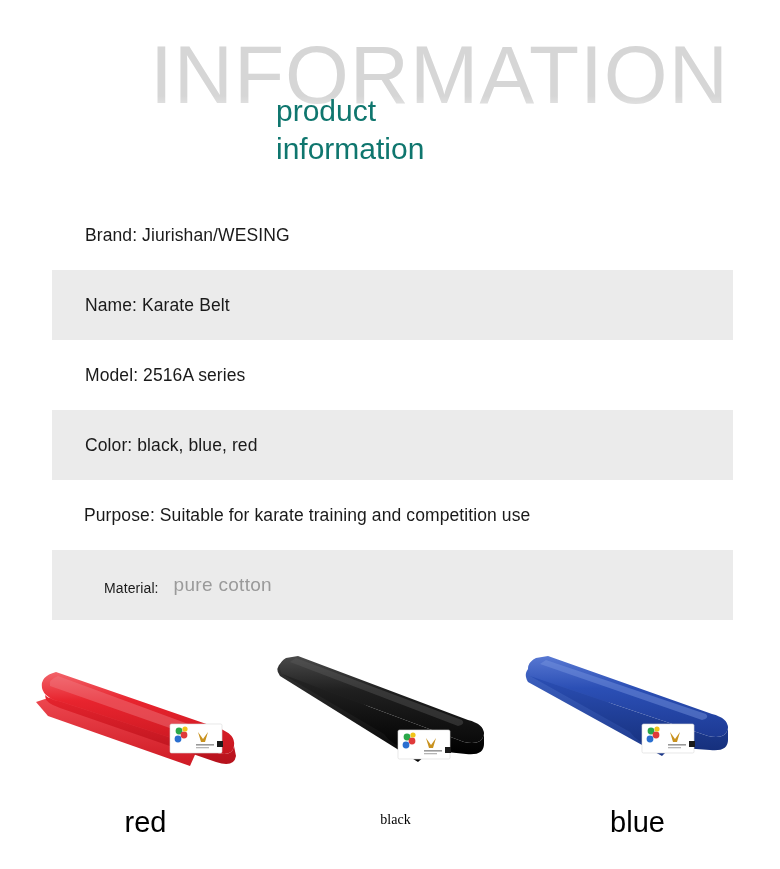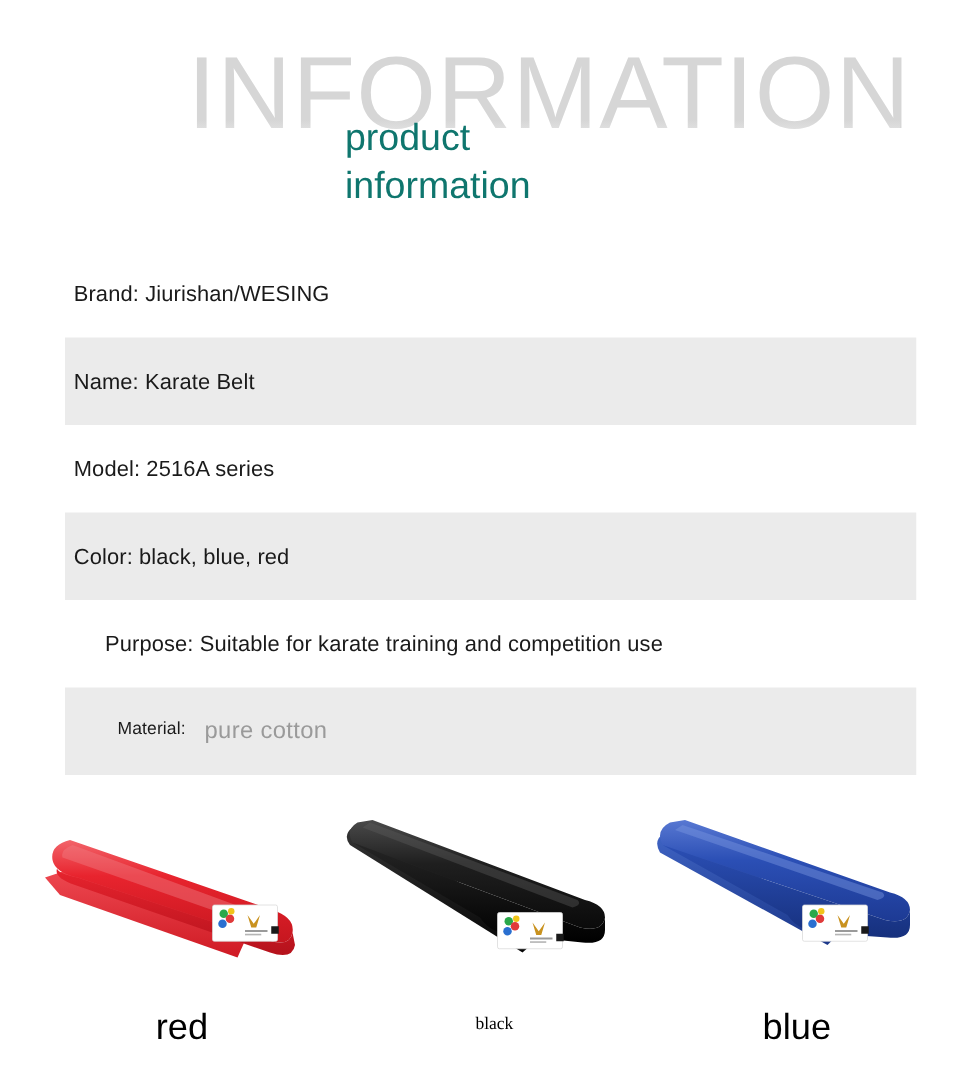--- a/index.html
+++ b/index.html
@@ -78,29 +78,29 @@
     position: absolute;
     left: 52px;
     right: 47px;
     top: 0;
     bottom: 0;
     background: #ebebeb;
   }
   .spec-text {
     position: relative;
     z-index: 2;
-    padding-left: 59px;
+    padding-left: 85px;
     font-size: 17.5px;
     color: #1a1a1a;
     letter-spacing: 0.1px;
     white-space: nowrap;
   }
   .spec-text.indented { padding-left: 84px; }
 
-  .material-row .spec-text { padding-left: 75px; display: flex; align-items: flex-start; margin-left: 19px; }
+  .material-row .spec-text { padding-left: 104px; display: flex; align-items: flex-end; }
   .material-label {
     font-size: 14px;
     color: #1a1a1a;
     letter-spacing: 0.1px;
   }
   .material-value {
     font-size: 19px;
     color: #9a9a9a;
     margin-left: 15px;
     letter-spacing: 0.3px;

